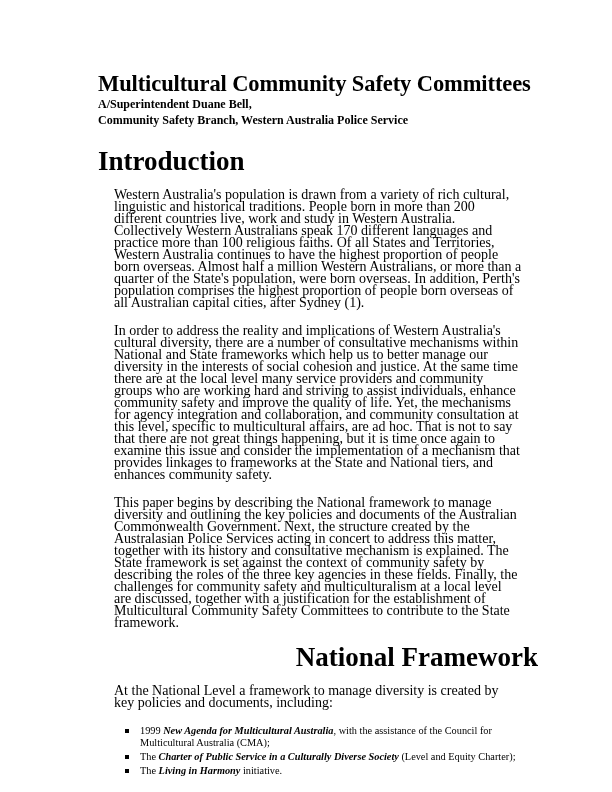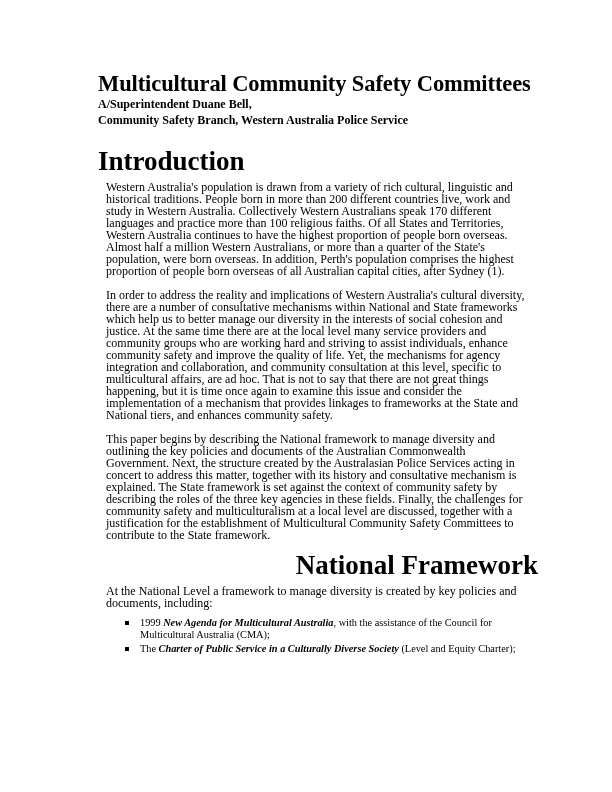--- a/index.html
+++ b/index.html
@@ -2,21 +2,21 @@
 <html><head>
   <meta charset="utf-8">
   <style>
     html, body { margin: 0; padding: 0; background: #ffffff; }
     body { width: 612px; height: 792px; position: relative; overflow: hidden;
            font-family: "Liberation Serif", "DejaVu Serif", serif; color: #000; }
     .page { position: absolute; left: 98px; top: 72px; width: 440px; }
     .doc-title { font-size: 22.5px; font-weight: bold; line-height: 24px; margin: 0; letter-spacing: -0.1px; }
     .byline { font-size: 12px; font-weight: bold; line-height: 16px; margin: 0; }
     h2 { font-size: 27px; font-weight: bold; line-height: 24px; margin: 0; }
-    p { font-size: 12px; line-height: 12px; margin: 8px; }
+    p { font-size: 14px; line-height: 12px; margin: 16px; }
     .intro-h { margin-top: 21px; }
     .p-gap { margin-top: 12px; }
     .nf-h { margin-top: 12px; text-align: right; }
     ul { list-style: none; margin: 0; padding: 0; }
     li { position: relative; padding-left: 42px; font-size: 10.3px; line-height: 12px; margin-bottom: 2px; }
     li .bullet { position: absolute; left: 27px; top: 4px; width: 4px; height: 4px; background: #000; }
     li.justify { text-align: justify; }
     i { font-style: italic; font-weight: bold; }
   </style>
 </head>
@@ -36,14 +36,18 @@
   <p>At the National Level a framework to manage diversity is created by key policies and documents, including:</p>
   <ul>
     <li>
       <span class="bullet"></span>
       <span>1999 </span><i>New Agenda for Multicultural Australia</i><span>, with the assistance of the Council for Multicultural Australia (CMA);</span>
     </li>
     <li class="justify">
       <span class="bullet"></span>
       <span>The </span><i>Charter of Public Service in a Culturally Diverse Society</i><span> (Level and Equity Charter);</span>
     </li>
+    <li>
+      <span class="bullet"></span>
+      <span>The </span><i>Living in Harmony</i><span> initiative.</span>
+    </li>
   </ul>
 </div>
 
 </body></html>

